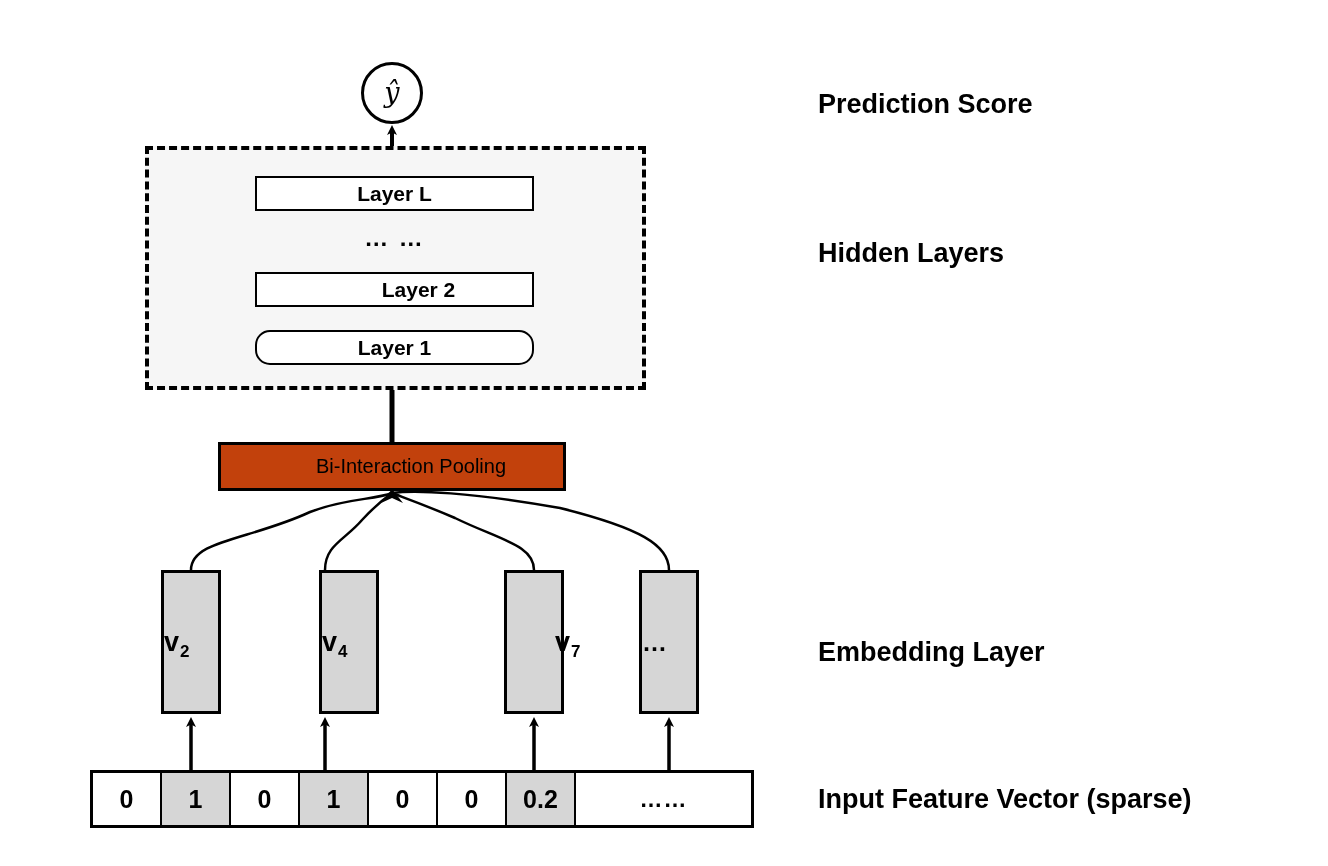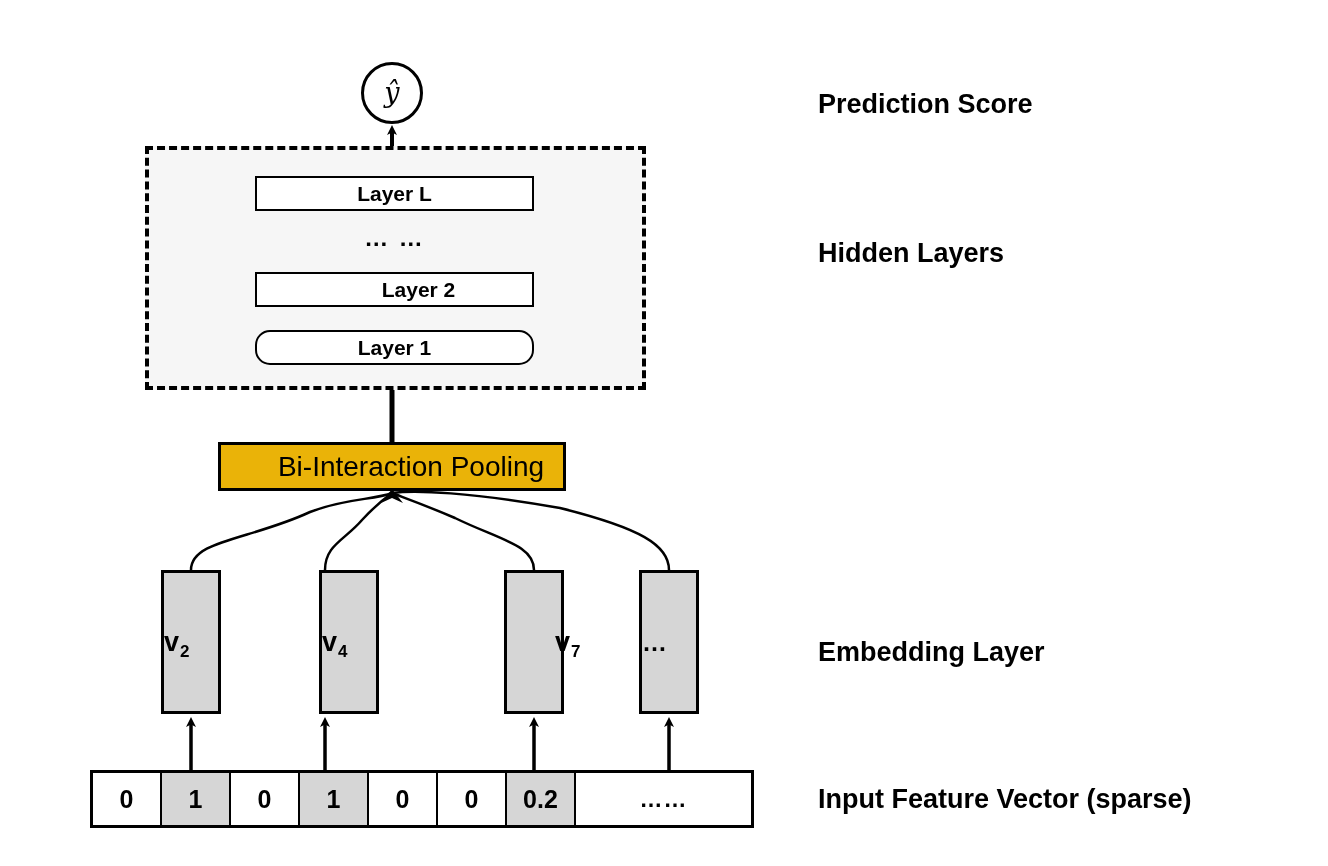--- a/index.html
+++ b/index.html
@@ -102,27 +102,27 @@
     z-index: 4;
   }
 
   
   .pool-box {
     position: absolute;
     left: 218px;
     top: 442px;
     width: 348px;
     height: 49px;
-    background: #eab308;
-    border: 3px solid #000;
-    box-sizing: border-box;
-    display: flex;
-    align-items: center;
-    justify-content: center;
-    font-size: 28px;
+    background: #c2410c;
+    border: 3px solid #000;
+    box-sizing: border-box;
+    display: flex;
+    align-items: center;
+    justify-content: center;
+    font-size: 20px;
     z-index: 4;
     padding-left: 38px;
   }
 
   
   .emb-box {
     position: absolute;
     top: 570px;
     width: 60px;
     height: 144px;

